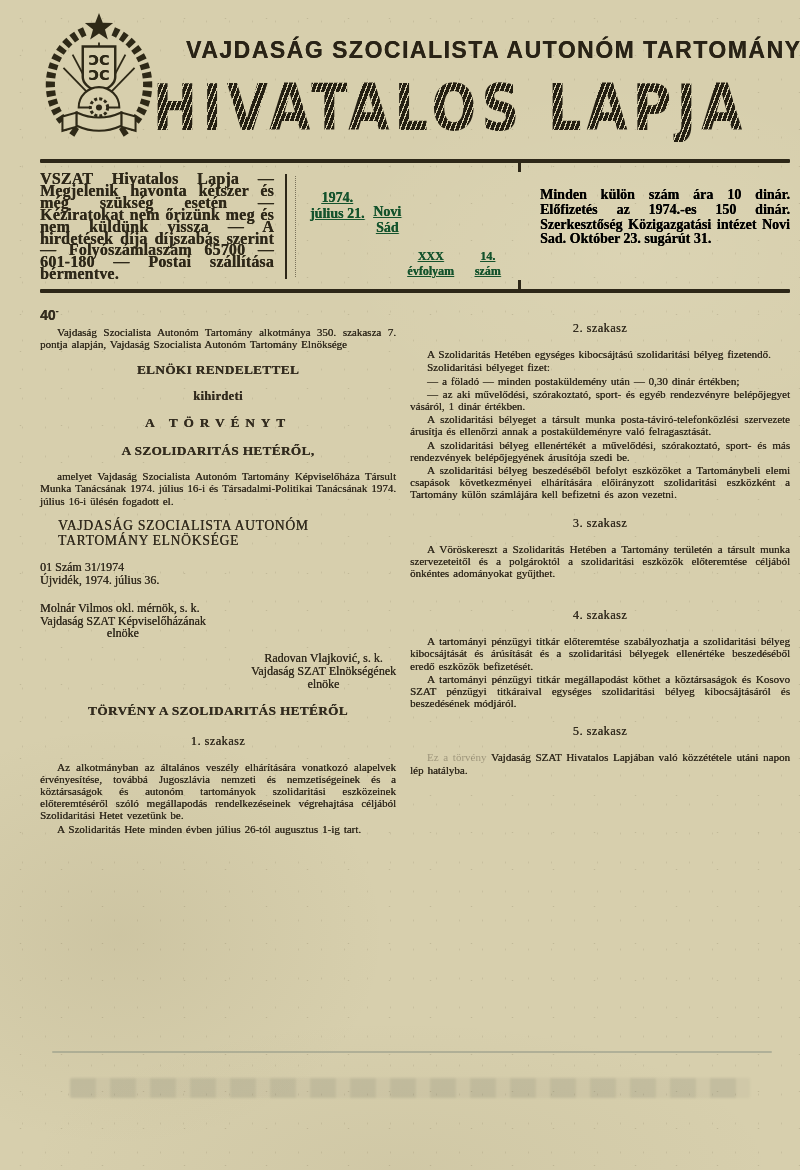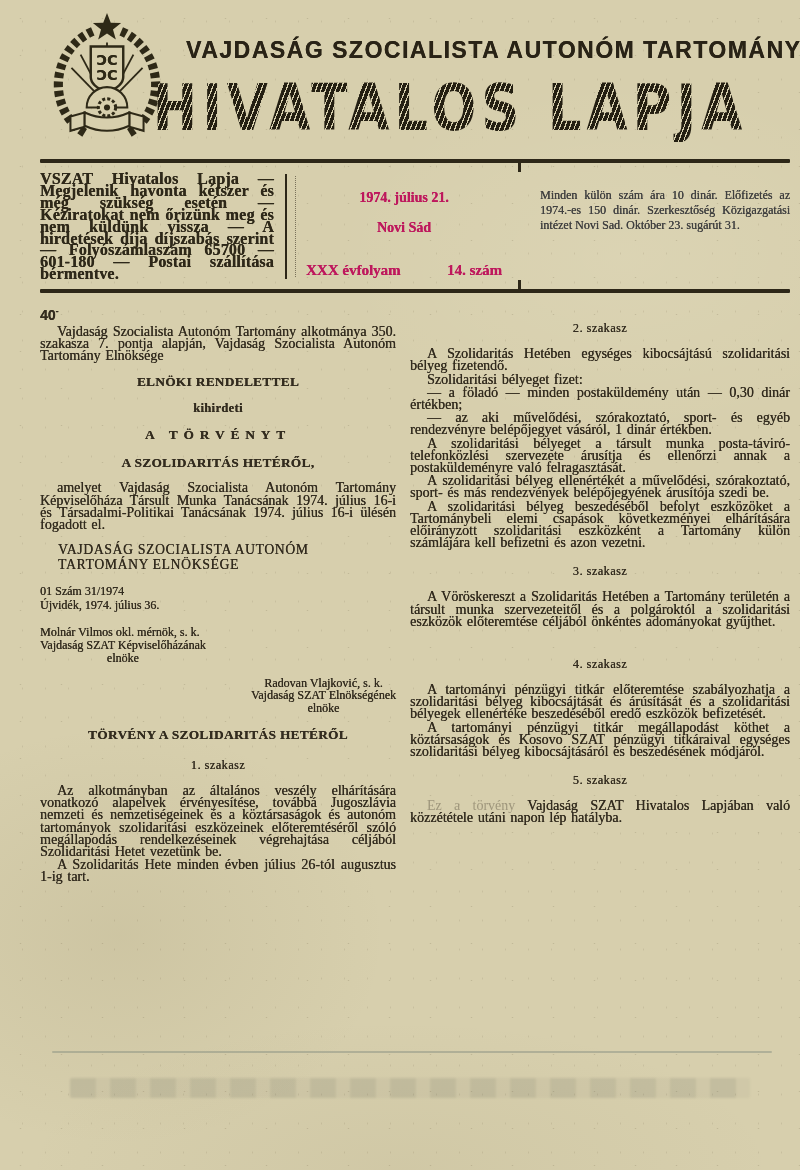--- a/index.html
+++ b/index.html
@@ -14,21 +14,21 @@
       radial-gradient(ellipse 500px 200px at 50% 100%, rgba(120,108,70,.07), transparent 75%);
     background-size:41px 37px, 23px 29px, auto, auto, auto;
     background-position:0 0, 11px 7px, 0 0, 0 0, 0 0;
     color:#332c1f;
     font-family:"Liberation Serif", serif;
   }
   .page{position:relative;width:800px;height:1170px;overflow:hidden;text-shadow:.25px 0 0 currentColor;}
 
   
   .masthead{position:relative;height:152px;}
-  .emblem{position:absolute;left:50px;top:13px;}
+  .emblem{position:absolute;left:42px;top:13px;}
   .region-title{
     position:absolute;left:186px;top:36px;width:608px;text-align:center;
     font-family:"Liberation Sans", sans-serif;font-weight:bold;font-size:23px;
     letter-spacing:1.5px;color:#29231676;color:#292316;transform:scaleY(1.06);transform-origin:top;
     white-space:nowrap;
   }
   .gazette-title{
     position:absolute;left:104px;top:74px;width:692px;text-align:center;
     font-family:"DejaVu Sans", sans-serif;font-weight:bold;font-size:53px;line-height:1.05;
     letter-spacing:5px;white-space:nowrap;
@@ -45,35 +45,35 @@
   .rule{height:4px;background:#2d2718;margin:0 10px 0 40px;border-radius:1px;}
   .rule.top{margin-top:7px;}
 
   .info-row{position:relative;display:flex;margin:0 10px 0 40px;padding:10px 0 9px;align-items:stretch;}
   .cell-left{
     width:234px;font-weight:bold;font-size:16px;line-height:11.9px;
     text-align:justify;letter-spacing:.2px;color:#2e2819;
   }
   .v-divider{width:0;border-left:2px solid #2d2718;margin:1px 8px 1px 11px;}
   .v-divider2{width:0;border-left:1px dotted rgba(45,39,24,.55);margin:3px 10px 3px 0;}
-  .cell-mid{width:196px;display:flex;flex-direction:column;text-align:center;padding-top:17px;color:#be185d;}
+  .cell-mid{width:196px;display:flex;flex-direction:row;text-align:center;padding-top:17px;color:#14532d;text-decoration:underline;}
   .mid-date{font-weight:bold;font-size:14px;}
   .mid-city{font-weight:bold;font-size:14px;margin-top:14px;}
-  .vol-row{display:flex;justify-content:space-between;margin-top:auto;font-weight:bold;font-size:15px;padding-bottom:1px;gap:18px;}
-  .cell-right{width:250px;margin-left:auto;font-weight:normal;font-size:12px;line-height:14.8px;text-align:justify;padding-top:15px;color:#404040;}
+  .vol-row{display:flex;justify-content:space-between;margin-top:auto;font-weight:bold;font-size:12px;padding-bottom:1px;gap:18px;}
+  .cell-right{width:250px;margin-left:auto;font-weight:bold;font-size:14px;line-height:14.8px;text-align:justify;padding-top:15px;color:#000000;}
   .tick{position:absolute;width:3px;height:11px;background:#2d2718;left:478px;}
   .tick.top{top:-2px;} .tick.bottom{bottom:-2px;}
 
   
   .columns{display:flex;margin:13px 10px 0 40px;gap:14px;}
   .col-left{width:356px;}
   .col-right{width:380px;}
 
   .block{margin:0;}
-  .para{font-size:14px;line-height:12.2px;text-align:justify;text-indent:17px;word-spacing:1.2px;margin-top:1px;}
+  .para{font-size:11px;line-height:12.2px;text-align:justify;text-indent:17px;word-spacing:1.2px;margin-top:1px;}
   .para + .para{margin-top:1px;}
   .law-num{font-family:"Liberation Sans",sans-serif;font-weight:bold;font-size:14px;margin:0 0 3px;}
   .law-num sup{font-size:9px;}
   .sec-head{text-align:center;font-size:12.2px;margin:15px 0 12px;letter-spacing:.5px;}
   .head-bold{text-align:center;font-weight:bold;font-size:13.2px;margin:12px 0 0;letter-spacing:.4px;}
   .head-bold.head-sm{font-size:12.4px;margin-top:11px;}
   .head-bold.head-spaced{letter-spacing:6px;margin-top:11px;}
   .head-bold + .para{margin-top:11px;}
   .head-caps{text-align:left;font-size:13.6px;line-height:15px;letter-spacing:.7px;margin:11px 18px 0;}
   .lines-left{margin-top:13px;font-size:12px;line-height:13.5px;}

